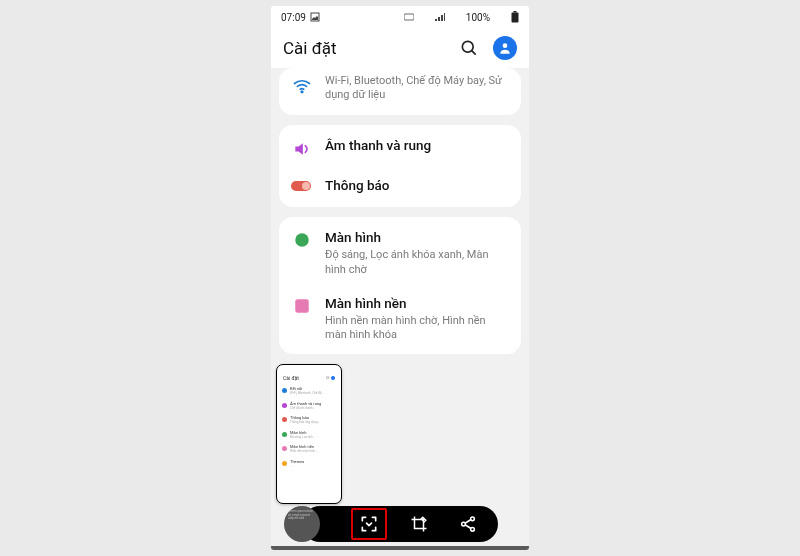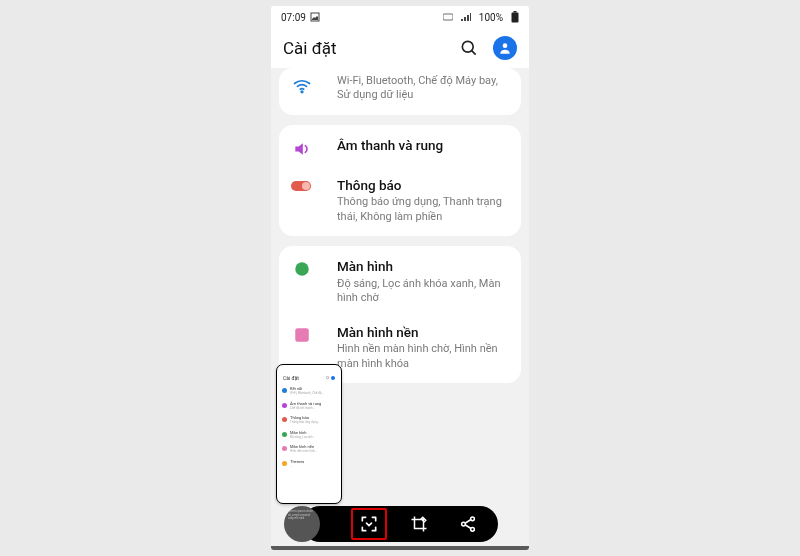--- a/index.html
+++ b/index.html
@@ -35,21 +35,21 @@
     height: 22px;
     background: #fff;
     display: flex;
     align-items: center;
     justify-content: space-between;
     padding: 0 10px;
     font-size: 10px;
     color: #222;
   }
   .statusbar .left { display: flex; align-items: center; gap: 4px; }
-  .statusbar .right { display: flex; align-items: center; gap: 8px; }
+  .statusbar .right { display: flex; align-items: center; gap: 21px; }
   .ico { display: inline-flex; }
   
   .header {
     height: 40px;
     background: #fff;
     display: flex;
     align-items: center;
     padding: 0 12px;
     gap: 10px;
   }
@@ -71,21 +71,21 @@
     overflow: hidden;
   }
   .card {
     background: #fff;
     border-radius: 14px;
     margin-bottom: 10px;
   }
   .row {
     display: flex;
     padding: 12px 14px 12px 12px;
-    gap: 24px;
+    gap: 12px;
   }
   .row + .row { padding-top: 6px; }
   .row-partial { padding-top: 6px; padding-bottom: 12px; }
   .row-icon {
     width: 22px;
     display: flex;
     justify-content: center;
     padding-top: 2px;
     flex-shrink: 0;
   }
@@ -241,21 +241,20 @@
           <div class="row-icon">
             <span class="ico">
               <svg width="22" height="14" viewBox="0 0 22 14">
                   <rect x="0" y="2" width="20" height="10" rx="5" fill="#e05a4d"></rect>
                   <circle cx="15" cy="7" r="4" fill="#f7b8b0"></circle>
                 </svg>
             </span>
           </div>
           <div class="row-text">
             <div class="row-title">Thông báo</div>
-            <div class="row-sub">Thông báo ứng dụng, Thanh trạng thái, Không làm phiền</div>
           </div>
         </div>
       </div>
 
       <div class="card">
         <div class="row">
           <div class="row-icon">
             <span class="ico">
               <svg width="18" height="18" viewBox="0 0 24 24">
                   <circle cx="12" cy="12" r="9" fill="#3aa757"></circle>

